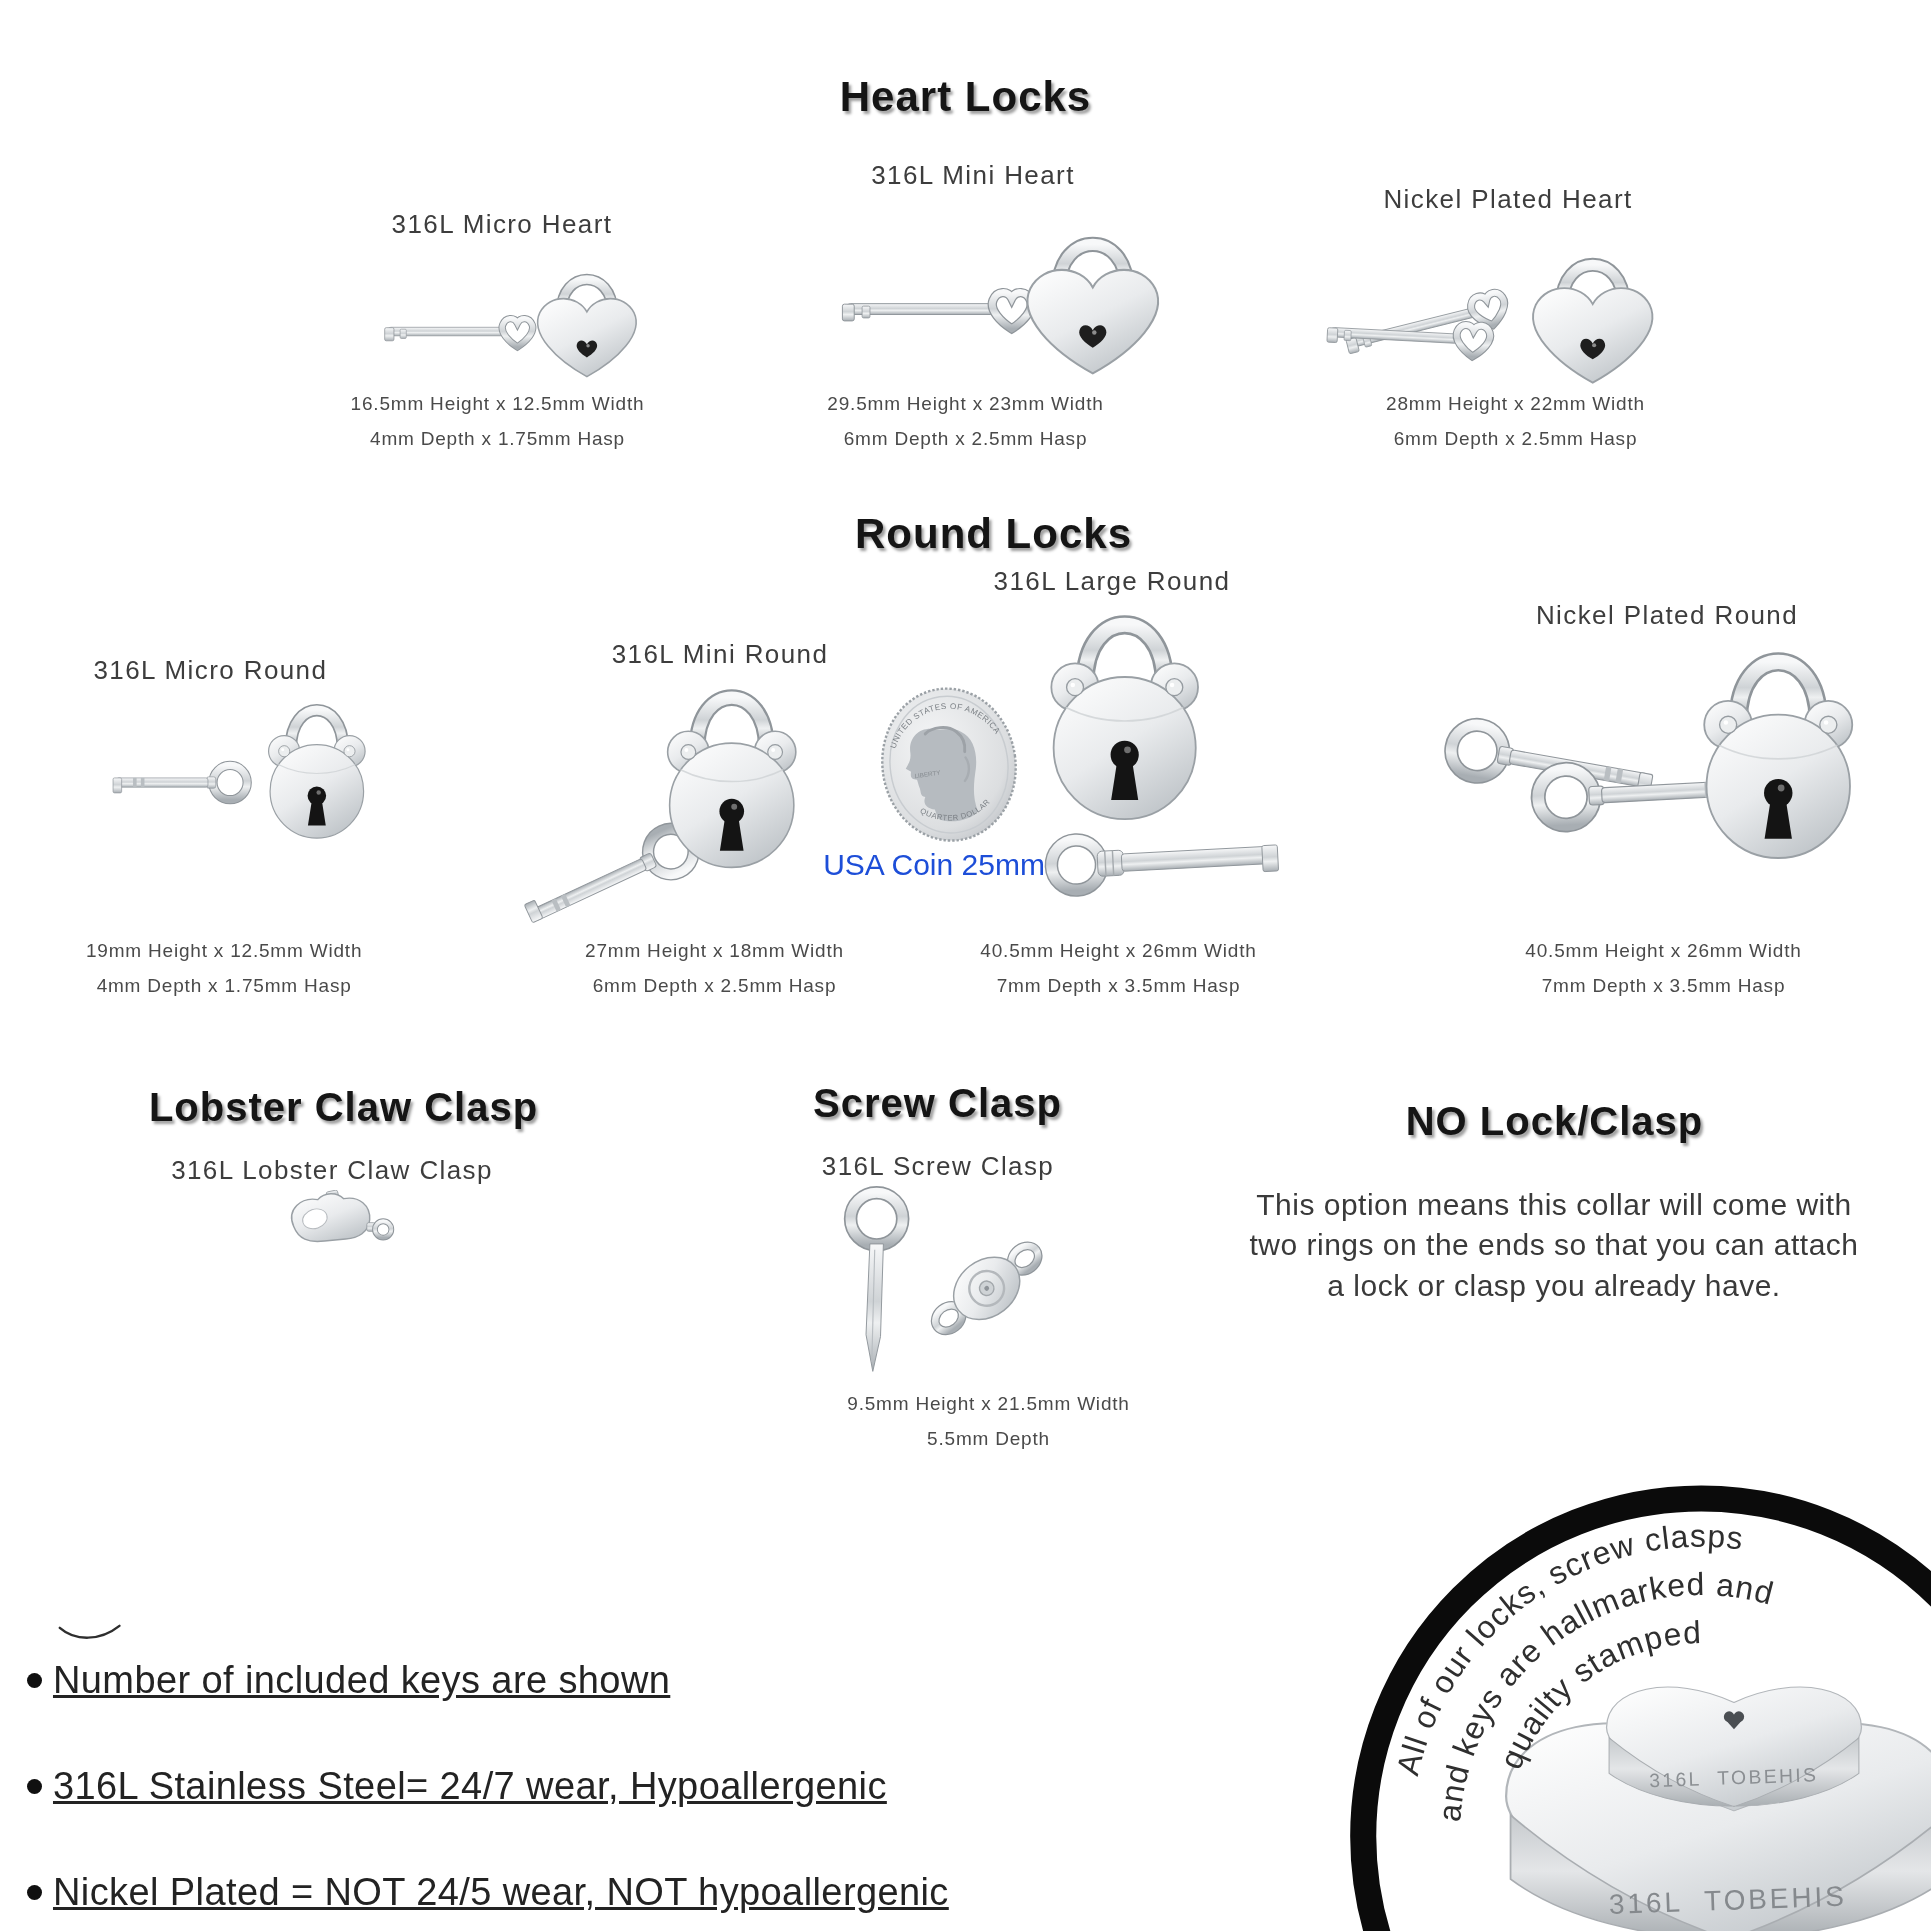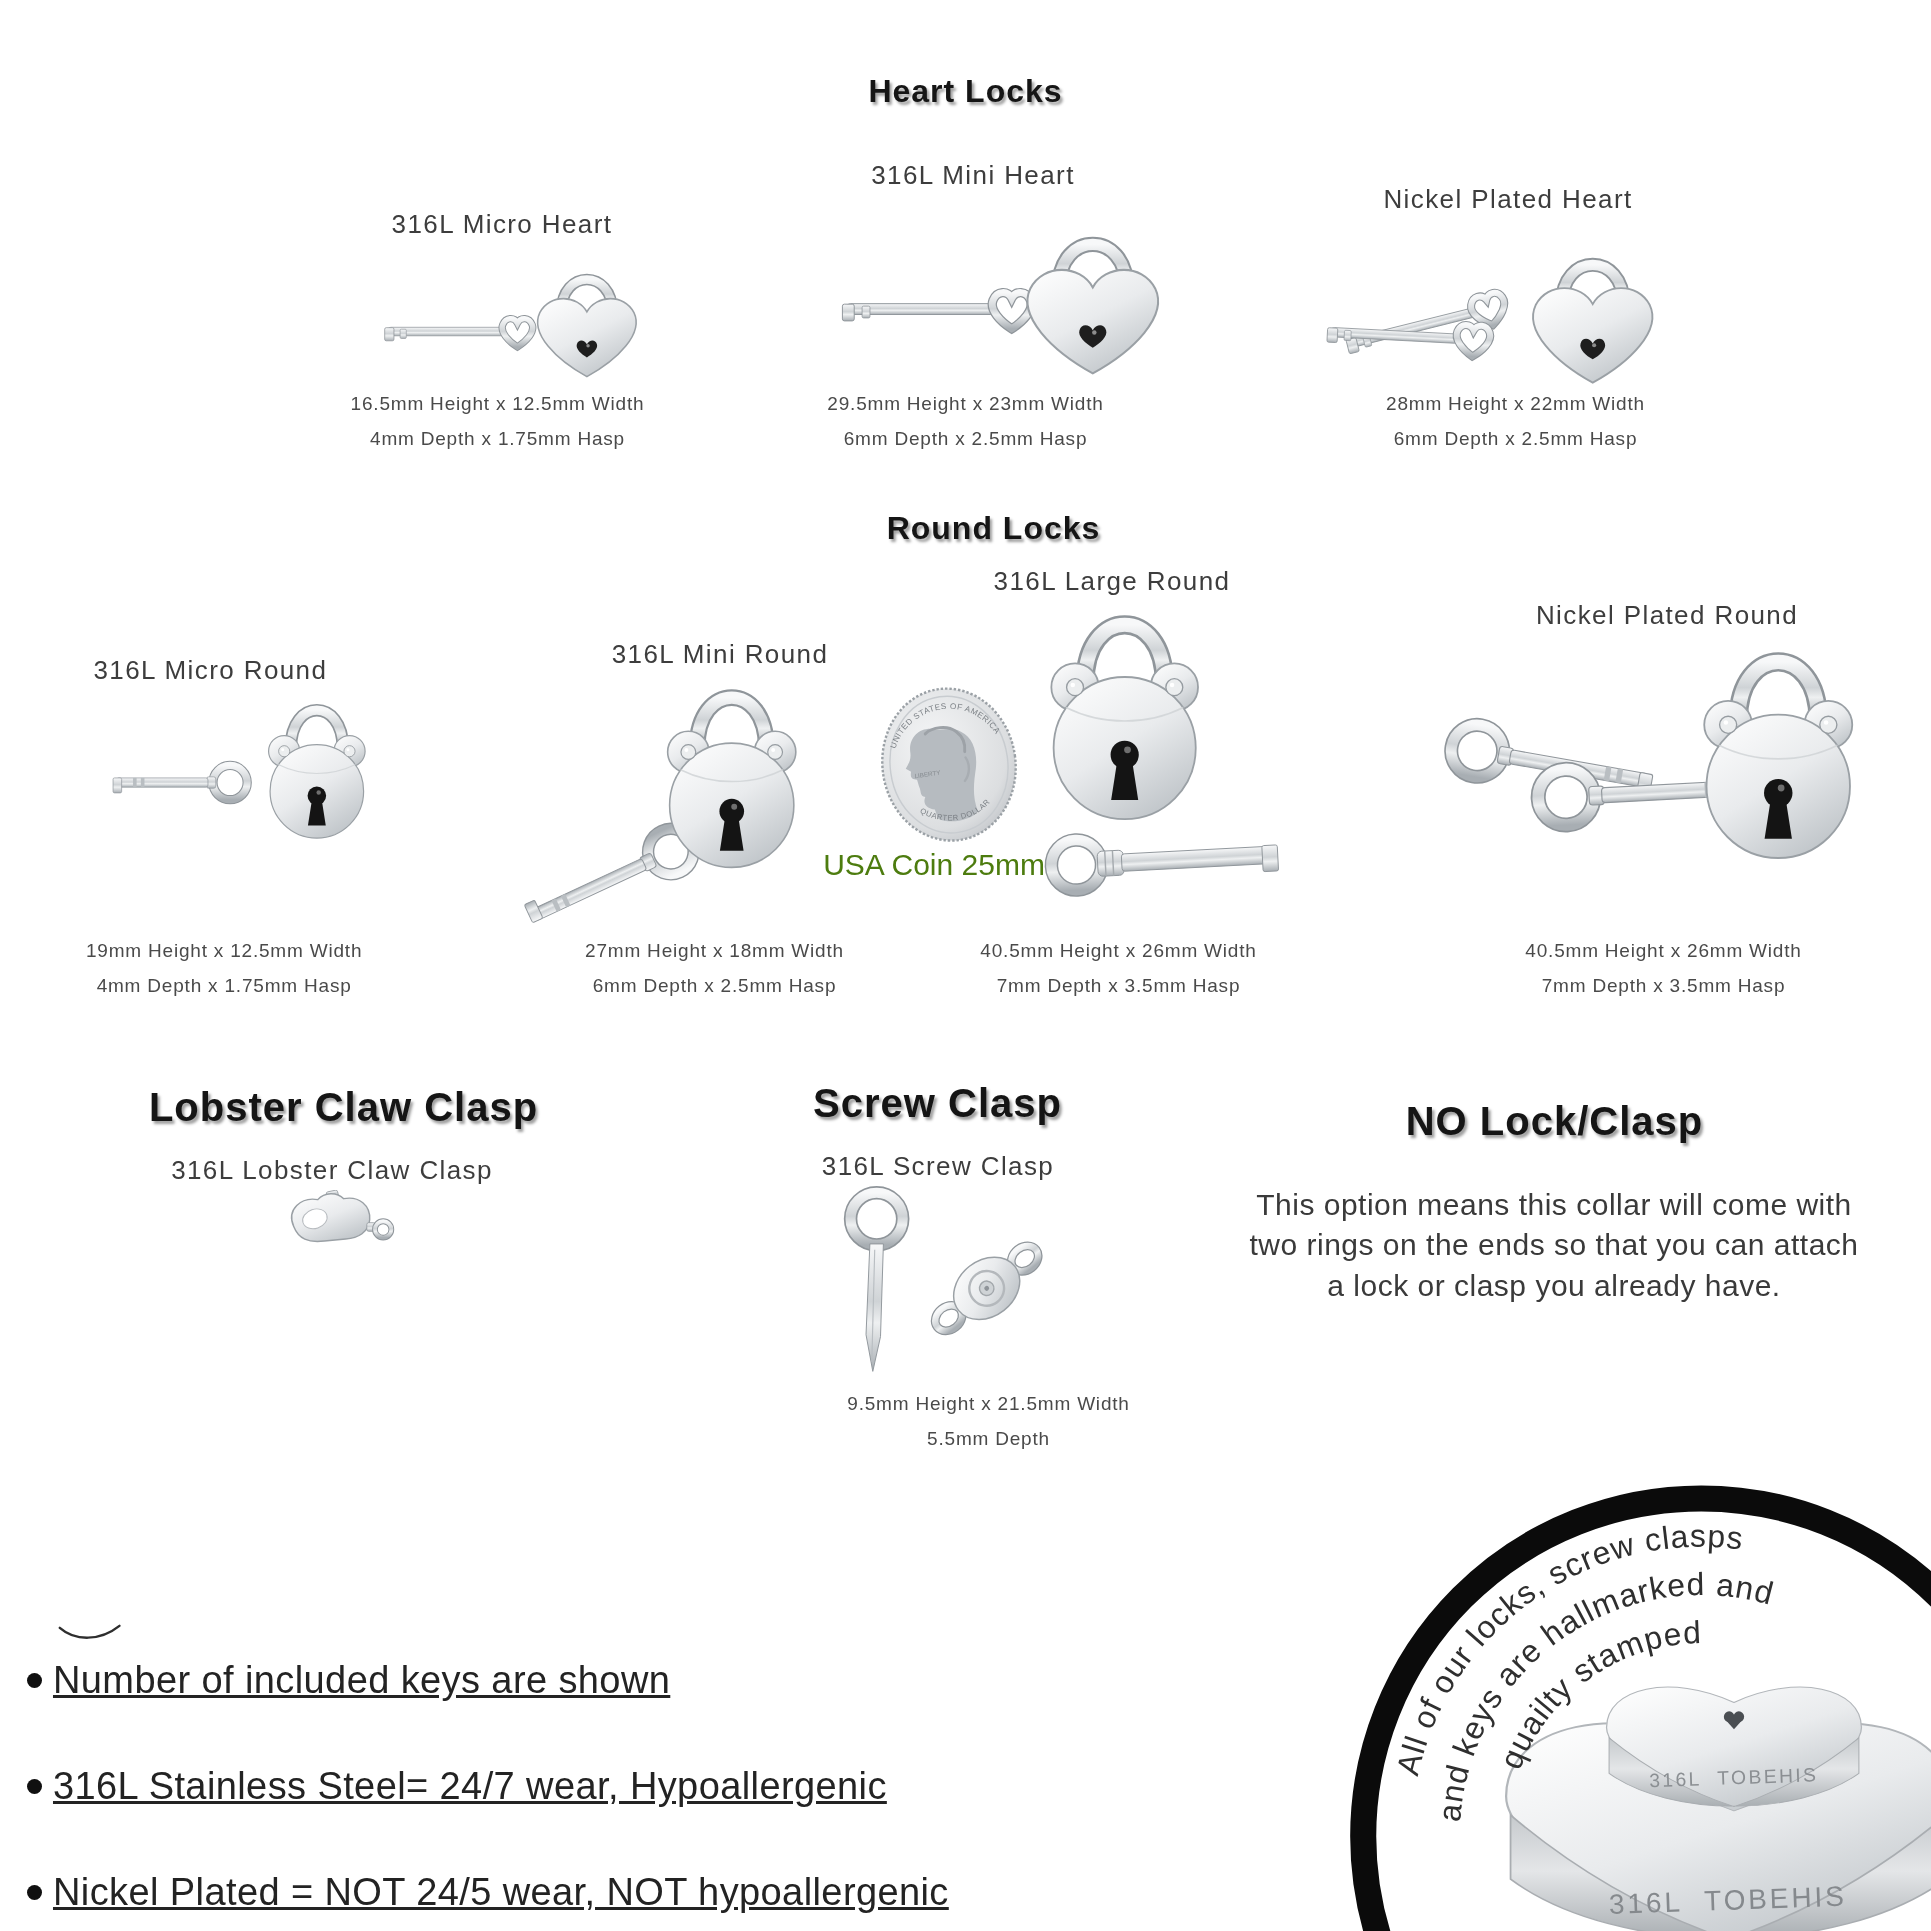--- a/index.html
+++ b/index.html
@@ -5,32 +5,32 @@
   html,body{margin:0;padding:0;background:#fff;}
   #page{
     position:relative;width:1931px;height:1931px;background:#ffffff;
     font-family:"Liberation Sans","DejaVu Sans",sans-serif;overflow:hidden;color:#333;
   }
   .abs{position:absolute;}
   .heading{
     position:absolute;text-align:center;font-weight:bold;color:#151515;
     letter-spacing:1px;text-shadow:2.4px 3.4px 2.9px rgba(0,0,0,0.38);
   }
-  .h-main{font-size:32px;}
+  .h-main{font-size:42px;}
   .h-sub{font-size:40px;}
   .label{
     position:absolute;text-align:center;font-size:26px;color:#3d3d3d;
     letter-spacing:1.4px;font-weight:400;
   }
   .dims{
     position:absolute;text-align:center;font-size:19px;color:#4a4a4a;
     letter-spacing:0.8px;line-height:35px;font-weight:400;
   }
   .caption{
-    position:absolute;text-align:center;font-size:30px;color:#4d7c0f;
+    position:absolute;text-align:center;font-size:30px;color:#1d4ed8;
     letter-spacing:0px;font-weight:400;
   }
   .para-line{
     position:absolute;text-align:center;font-size:30px;color:#3a3a3a;
     letter-spacing:0.5px;line-height:41px;
   }
   .note-row{
     position:absolute;display:flex;align-items:center;gap:10.6px;
   }
   .note-dot{

